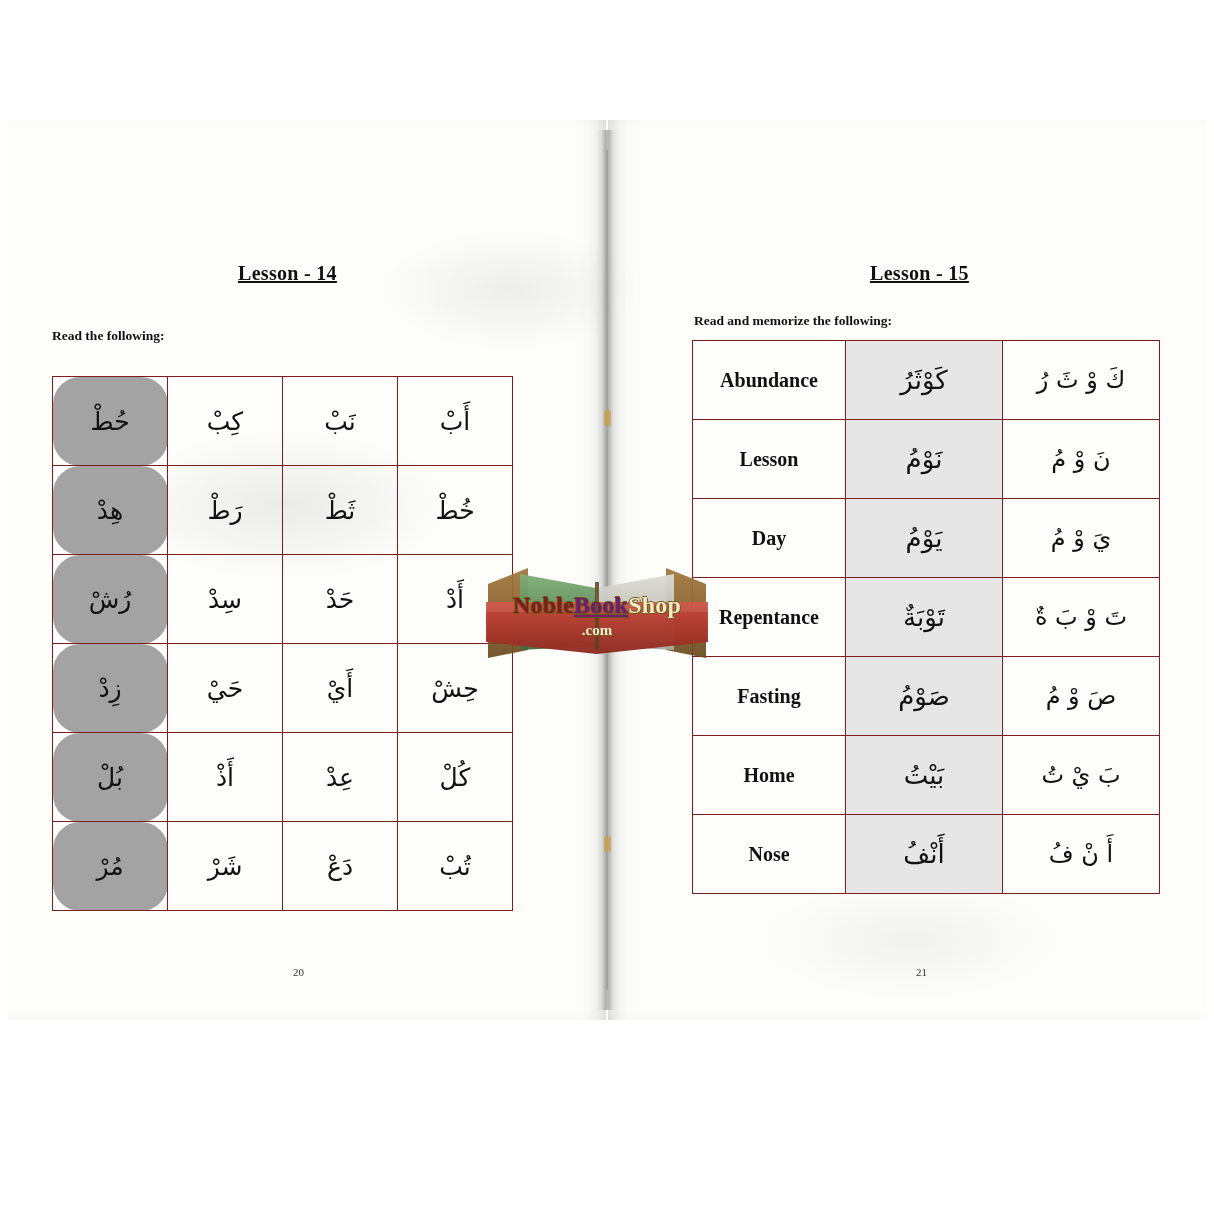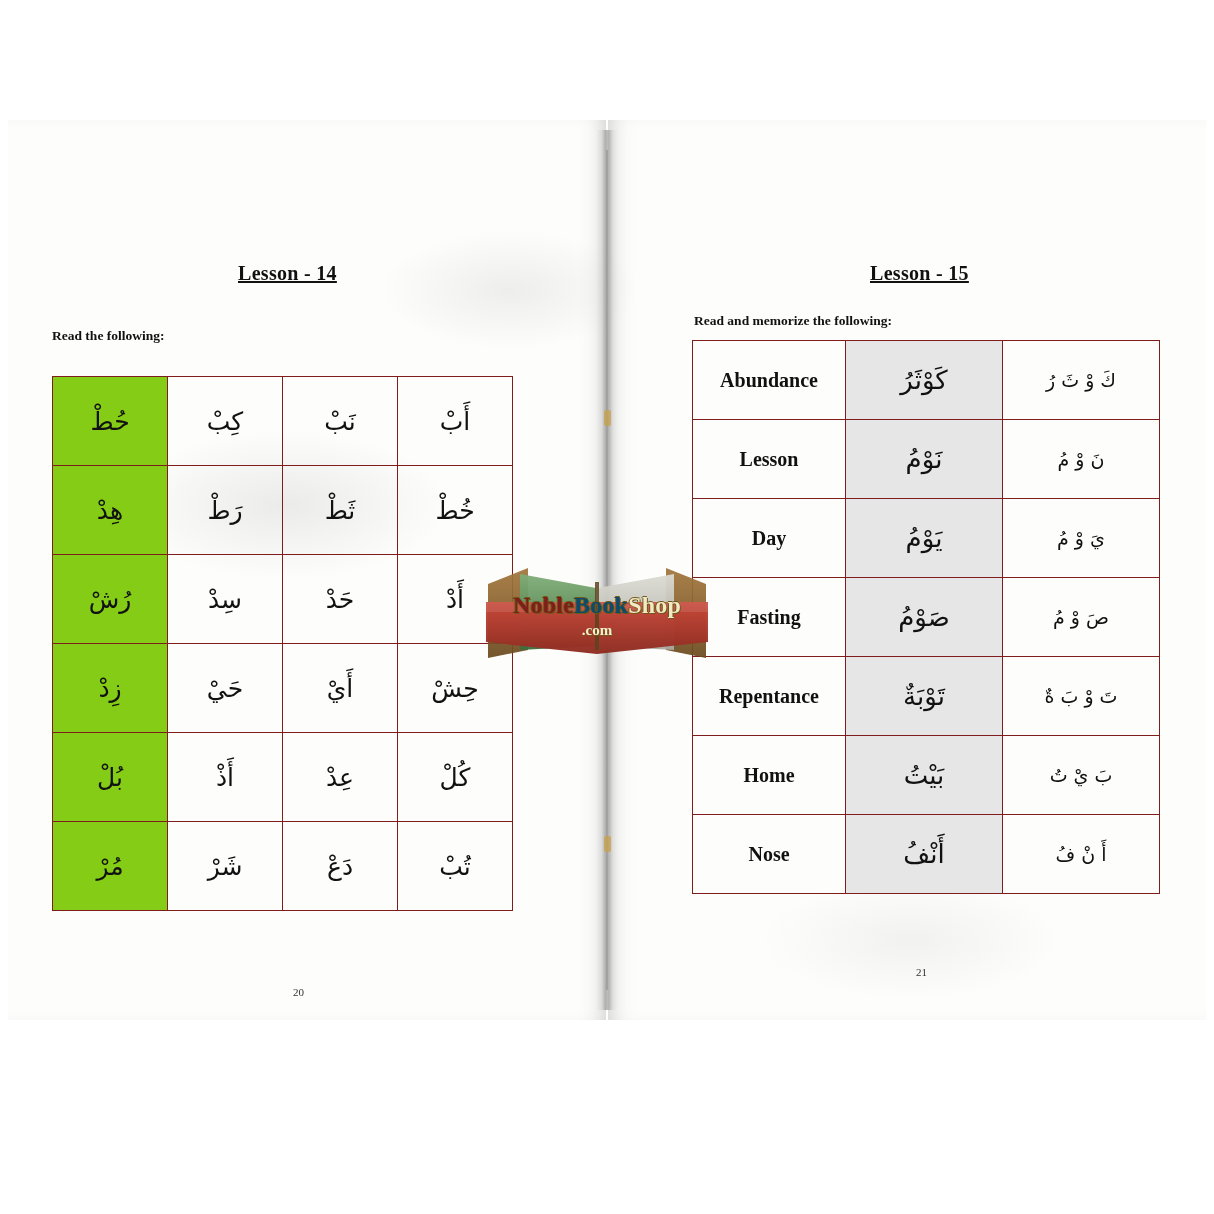--- a/index.html
+++ b/index.html
@@ -127,21 +127,22 @@
   }
   #table-lesson14 td {
     height: 88px;
     width: 114px;
     font-size: 25px;
     font-family: "DejaVu Sans", sans-serif;
     direction: rtl;
     color: #111;
   }
   #table-lesson14 td.shaded {
-    background: #84cc16;
+    background: #a3a3a3;
+    border-radius: 27px;
   }
 
   
   #table-lesson15 {
     left: 692px;
     top: 340px;
     width: 464px;
   }
   #table-lesson15 td {
     height: 78px;
@@ -156,21 +157,21 @@
   #table-lesson15 td.word {
     width: 156px;
     background: #e6e6e6;
     font-family: "DejaVu Sans", sans-serif;
     font-size: 26px;
     direction: rtl;
   }
   #table-lesson15 td.letters {
     width: 156px;
     font-family: "DejaVu Sans", sans-serif;
-    font-size: 19px;
+    font-size: 24px;
     direction: rtl;
     letter-spacing: 2px;
     margin-left: 15px;
   }
 
   
   #watermark {
     position: absolute;
     left: 478px;
     top: 548px;
@@ -192,21 +193,21 @@
     width: 238px;
     text-align: center;
     font-family: "Liberation Serif", serif;
     font-weight: bold;
     font-size: 24px;
     letter-spacing: .2px;
     color: #f6f2e2;
     text-shadow: 1px 1px 0 #6d5a18, -1px 0 0 #6d5a18, 0 -1px 0 #6d5a18;
   }
   #watermark .wm-text .noble { color: #7f1d1d; }
-  #watermark .wm-text .book { color: #0c4a6e; }
+  #watermark .wm-text .book { color: #701a75; text-decoration: underline; }
   #watermark .wm-text .shop { color: #f3e9c6; }
   #watermark .wm-dot {
     position: absolute;
     left: 0;
     top: 74px;
     width: 238px;
     text-align: center;
     font-family: "Liberation Serif", serif;
     font-weight: bold;
     font-size: 15px;
@@ -271,21 +272,21 @@
       </tr>
       <tr>
         <td class="shaded">مُرْ</td>
         <td>شَرْ</td>
         <td>دَعْ</td>
         <td>تُبْ</td>
       </tr>
     </tbody>
   </table>
 
-  <div class="page-num" style="left:293px; top:966px;margin-top:20px;">20</div>
+  <div class="page-num" style="left:293px; top:966px;">20</div>
 
   <div class="lesson-title" style="left:870px; top:262px;">Lesson - 15</div>
 
   <div class="instruction" style="left:694px; top:313px;">Read and memorize the following:</div>
 
   <table class="grid" id="table-lesson15">
     <tbody>
       <tr>
         <td class="eng">Abundance</td>
         <td class="word">كَوْثَرُ</td>
@@ -295,28 +296,28 @@
         <td class="eng">Lesson</td>
         <td class="word">نَوْمُ</td>
         <td class="letters">نَ وْ مُ</td>
       </tr>
       <tr>
         <td class="eng">Day</td>
         <td class="word">يَوْمُ</td>
         <td class="letters">يَ وْ مُ</td>
       </tr>
       <tr>
+        <td class="eng">Repentance</td>
+        <td class="word">تَوْبَةٌ</td>
+        <td class="letters">تَ وْ بَ ةٌ</td>
+      </tr>
+      <tr>
         <td class="eng">Fasting</td>
         <td class="word">صَوْمُ</td>
         <td class="letters">صَ وْ مُ</td>
-      </tr>
-      <tr>
-        <td class="eng">Repentance</td>
-        <td class="word">تَوْبَةٌ</td>
-        <td class="letters">تَ وْ بَ ةٌ</td>
       </tr>
       <tr>
         <td class="eng">Home</td>
         <td class="word">بَيْتُ</td>
         <td class="letters">بَ يْ تُ</td>
       </tr>
       <tr>
         <td class="eng">Nose</td>
         <td class="word">أَنْفُ</td>
         <td class="letters">أَ نْ فُ</td>

